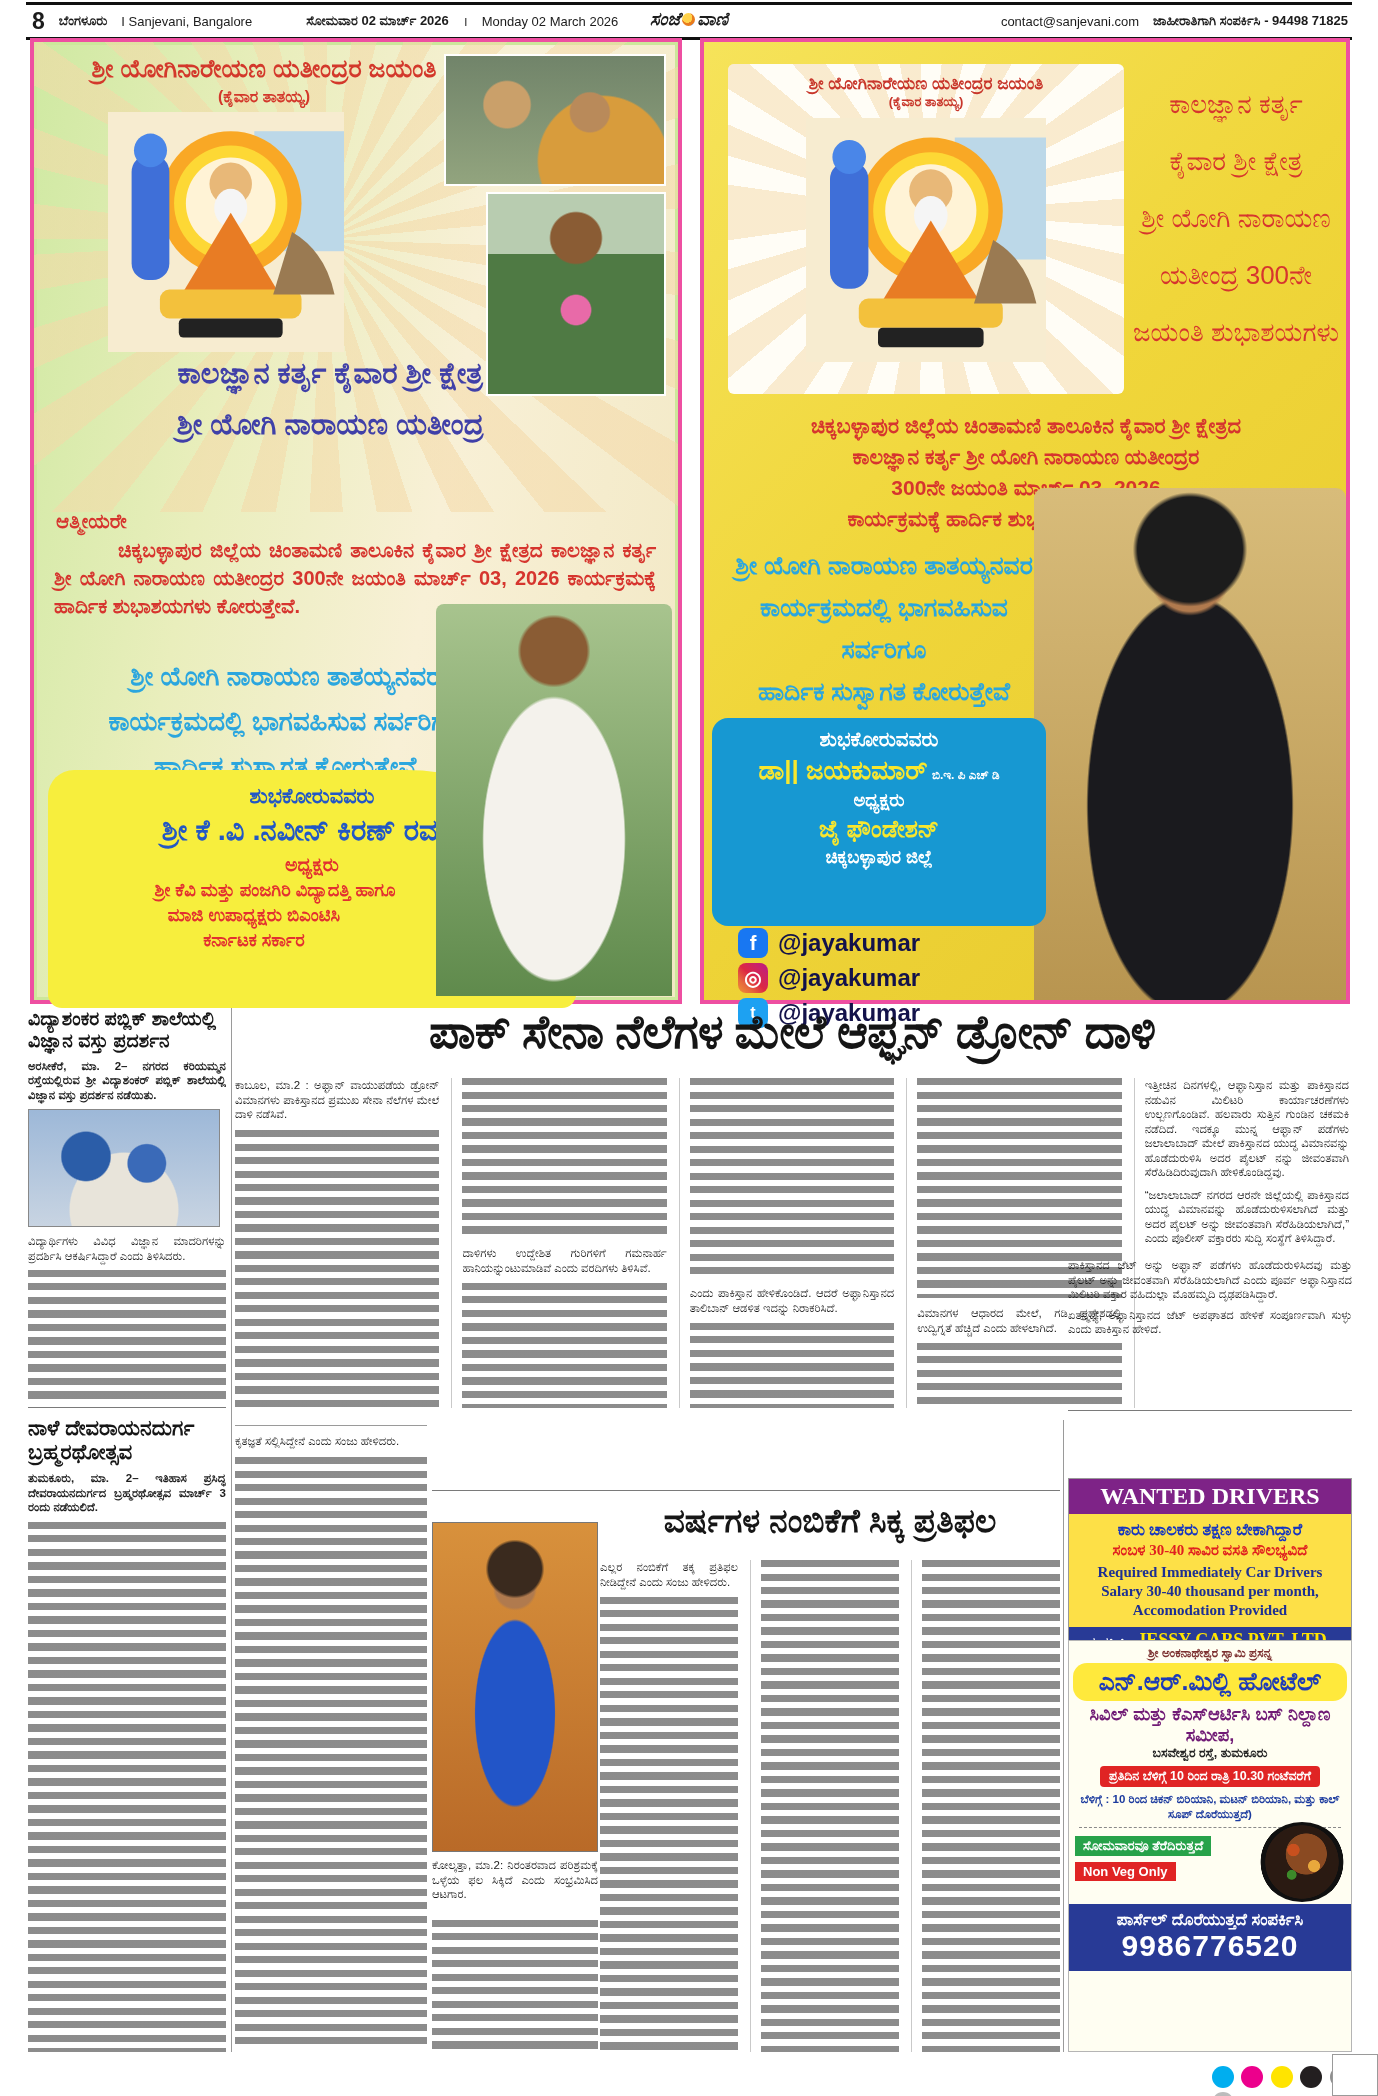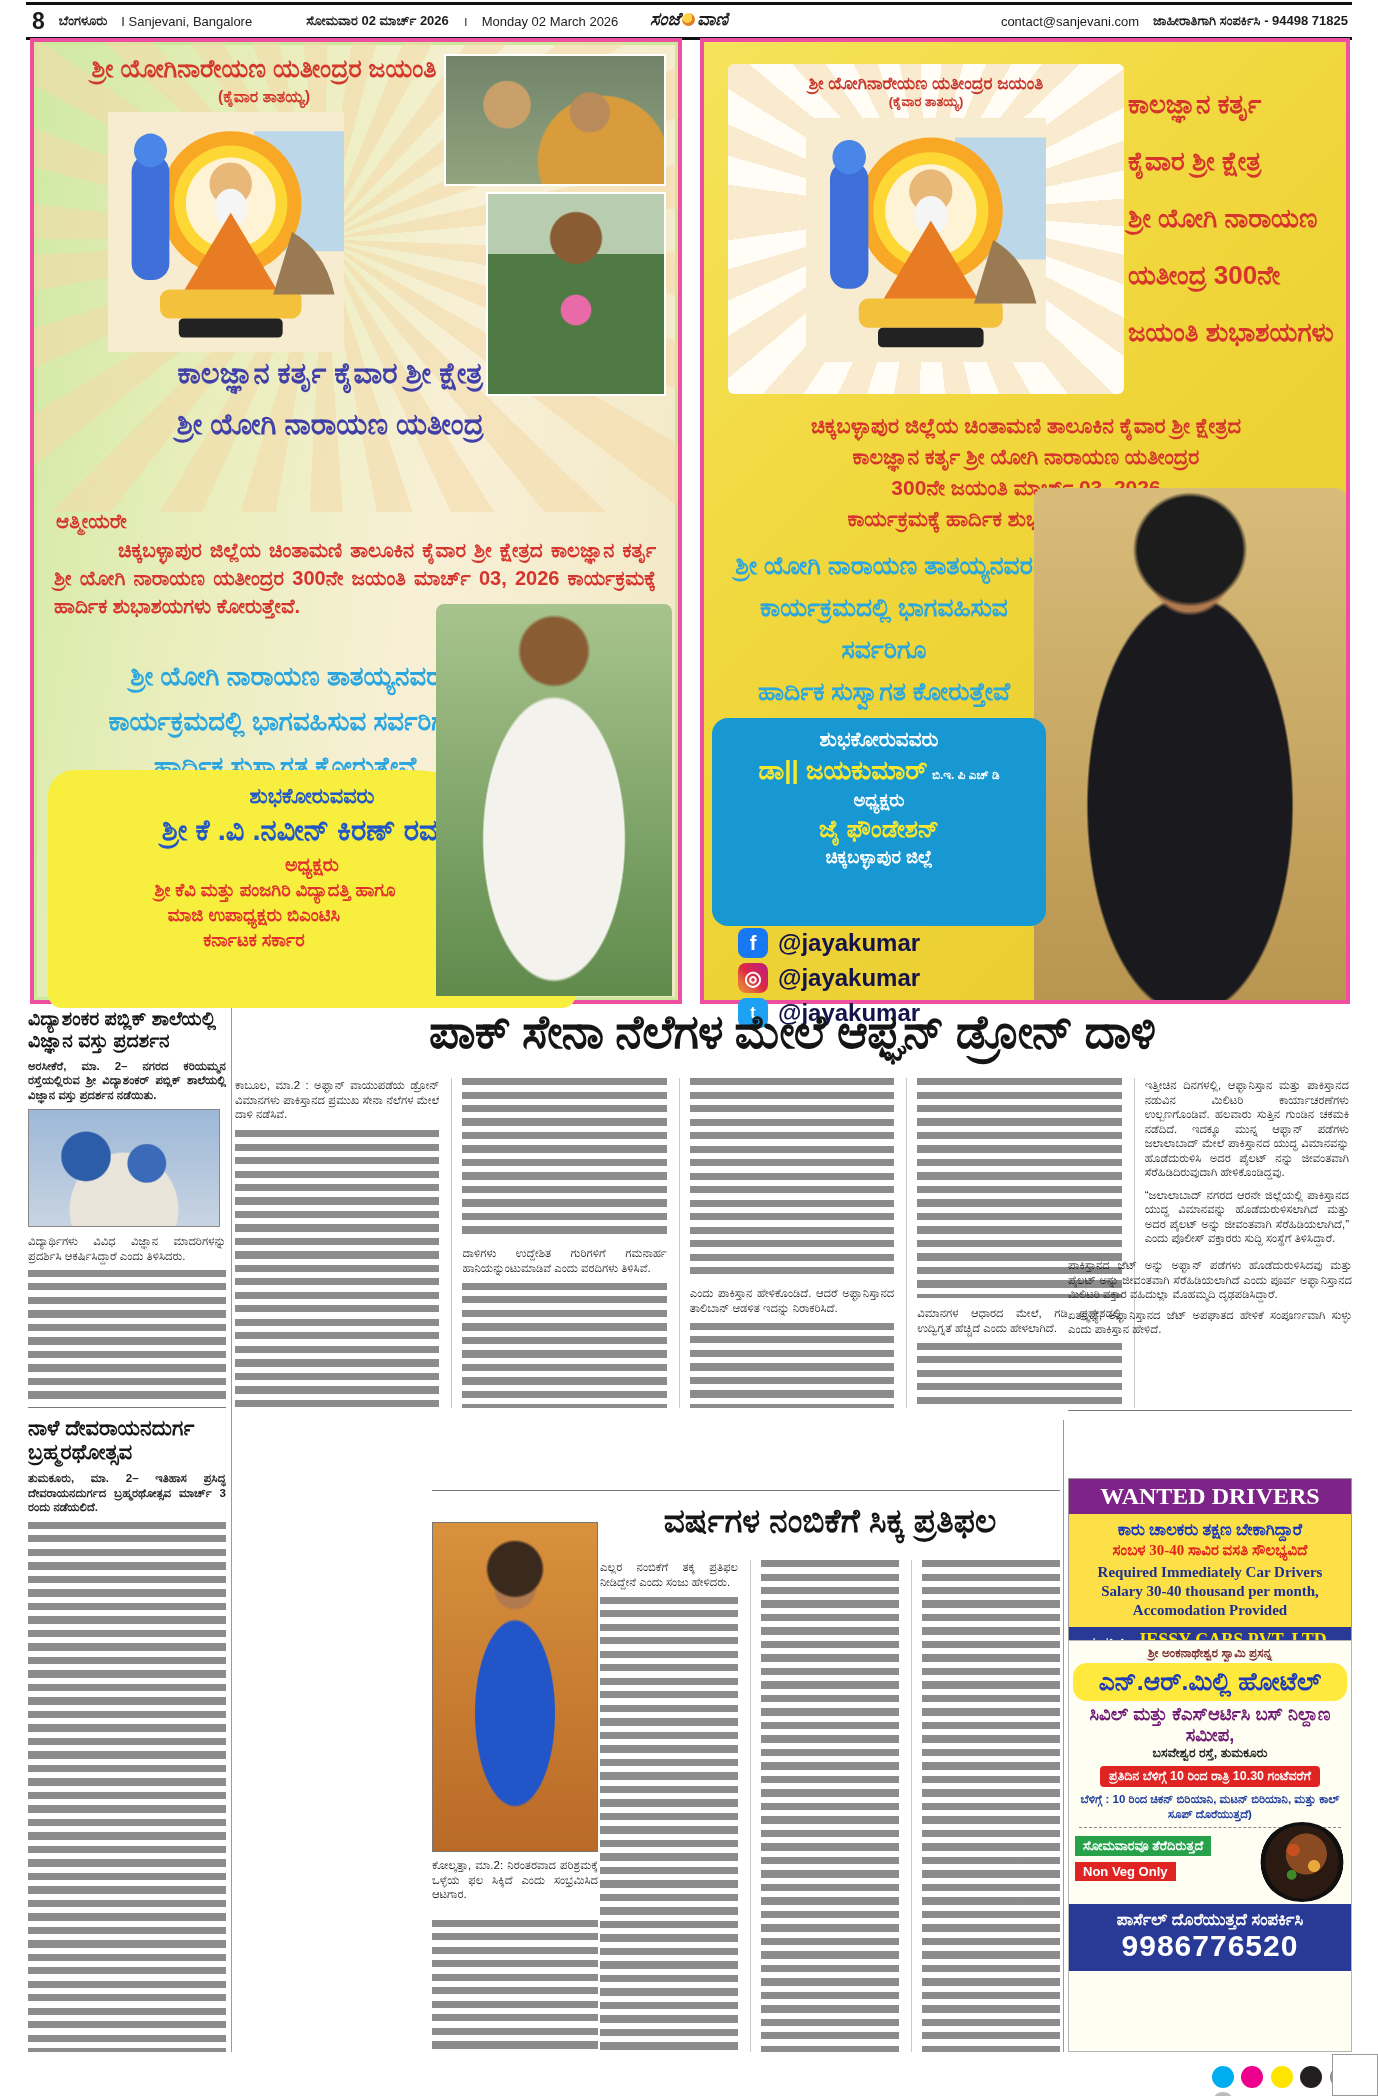--- a/index.html
+++ b/index.html
@@ -175,21 +175,21 @@
           <circle cx="52" cy="30" r="9" fill="#e8b878"></circle>
           <ellipse cx="52" cy="40" rx="7" ry="8" fill="#f5f5f5"></ellipse>
           <path d="M30 78 L52 42 L74 78 Z" fill="#e87c24"></path>
           <rect x="22" y="74" width="60" height="12" rx="4" fill="#f3c13c"></rect>
           <rect x="30" y="86" width="44" height="8" rx="2" fill="#222222"></rect>
           <path d="M78 50 Q92 58 96 76 L70 76 Z" fill="#9a7a52"></path>
         </svg>
       </div>
     </div>
 
-    <div class="abs kn-red" style="left:424px;top:34px;width:216px;text-align:left;font-weight:700;font-size:26px;line-height:57px;">
+    <div class="abs kn-red" style="left:424px;top:34px;width:216px;text-align:center;font-weight:400;font-size:26px;line-height:57px;">
       <div>ಕಾಲಜ್ಞಾನ ಕರ್ತೃ</div>
       <div>ಕೈವಾರ ಶ್ರೀ ಕ್ಷೇತ್ರ</div>
       <div>ಶ್ರೀ ಯೋಗಿ ನಾರಾಯಣ</div>
       <div>ಯತೀಂದ್ರ 300ನೇ</div>
       <div>ಜಯಂತಿ ಶುಭಾಶಯಗಳು</div>
     </div>
 
     <div class="abs kn-red" style="left:16px;top:368px;width:612px;text-align:center;font-weight:800;font-size:21px;line-height:31px;">
       <div>ಚಿಕ್ಕಬಳ್ಳಾಪುರ ಜಿಲ್ಲೆಯ ಚಿಂತಾಮಣಿ ತಾಲೂಕಿನ ಕೈವಾರ ಶ್ರೀ ಕ್ಷೇತ್ರದ</div>
       <div>ಕಾಲಜ್ಞಾನ ಕರ್ತೃ ಶ್ರೀ ಯೋಗಿ ನಾರಾಯಣ ಯತೀಂದ್ರರ</div>
@@ -292,20 +292,25 @@
       <div class="bodytxt">“ಜಲಾಲಾಬಾದ್ ನಗರದ ಆರನೇ ಜಿಲ್ಲೆಯಲ್ಲಿ ಪಾಕಿಸ್ತಾನದ ಯುದ್ಧ ವಿಮಾನವನ್ನು ಹೊಡೆದುರುಳಿಸಲಾಗಿದೆ ಮತ್ತು ಅದರ ಪೈಲಟ್ ಅನ್ನು ಜೀವಂತವಾಗಿ ಸೆರೆಹಿಡಿಯಲಾಗಿದೆ,” ಎಂದು ಪೊಲೀಸ್ ವಕ್ತಾರರು ಸುದ್ದಿ ಸಂಸ್ಥೆಗೆ ತಿಳಿಸಿದ್ದಾರೆ.</div>
     </div>
   </div>
 
   <div class="abs" style="left:1068px;top:1258px;width:284px;height:146px;display:flex;flex-direction:column;gap:6px;overflow:hidden;">
     <div class="bodytxt">ಪಾಕಿಸ್ತಾನದ ಜೆಟ್ ಅನ್ನು ಅಫ್ಘಾನ್ ಪಡೆಗಳು ಹೊಡೆದುರುಳಿಸಿದವು ಮತ್ತು ಪೈಲಟ್ ಅನ್ನು ಜೀವಂತವಾಗಿ ಸೆರೆಹಿಡಿಯಲಾಗಿದೆ ಎಂದು ಪೂರ್ವ ಅಫ್ಘಾನಿಸ್ತಾನದ ಮಿಲಿಟರಿ ವಕ್ತಾರ ವಹಿದುಲ್ಲಾ ಮೊಹಮ್ಮದಿ ದೃಢಪಡಿಸಿದ್ದಾರೆ.</div>
     <div class="bodytxt">ಏತನ್ಮಧ್ಯೆ, ಅಫ್ಘಾನಿಸ್ತಾನದ ಜೆಟ್ ಅಪಘಾತದ ಹೇಳಿಕೆ ಸಂಪೂರ್ಣವಾಗಿ ಸುಳ್ಳು ಎಂದು ಪಾಕಿಸ್ತಾನ ಹೇಳಿದೆ.</div>
   </div>
   <div class="hrule" style="left:1068px;top:1410px;width:284px;"></div>
 
+  <div class="abs" style="left:235px;top:1425px;width:192px;height:625px;border-top:1px solid #9a9a9a;padding-top:8px;box-sizing:border-box;
+       display:flex;flex-direction:column;gap:8px;">
+    <div class="bodytxt">ಕೃತಜ್ಞತೆ ಸಲ್ಲಿಸಿದ್ದೇನೆ ಎಂದು ಸಂಜು ಹೇಳಿದರು.</div>
+    <div class="greek" style="flex:1;"></div>
+  </div>
 
   <div class="hrule" style="left:432px;top:1490px;width:628px;"></div>
   <div class="abs subhead" style="left:600px;top:1502px;width:460px;font-size:33px;text-align:center;">ವರ್ಷಗಳ ನಂಬಿಕೆಗೆ ಸಿಕ್ಕ ಪ್ರತಿಫಲ</div>
 
   <div class="photo" style="left:432px;top:1522px;width:166px;height:330px;border:1px solid #777;
        background:radial-gradient(circle at 50% 14%,#3a2a1e 0 9%,rgba(0,0,0,0) 10%),
                   radial-gradient(circle at 50% 20%,#b07a4e 0 7%,rgba(0,0,0,0) 8%),
                   radial-gradient(ellipse at 50% 58%,#2255c8 0 34%,rgba(0,0,0,0) 35%),
                   linear-gradient(#d8913c,#b96a28);"></div>
   <div class="abs bodytxt" style="left:432px;top:1858px;width:166px;">ಕೋಲ್ಕತ್ತಾ, ಮಾ.2: ನಿರಂತರವಾದ ಪರಿಶ್ರಮಕ್ಕೆ ಒಳ್ಳೆಯ ಫಲ ಸಿಕ್ಕಿದೆ ಎಂದು ಸಂಭ್ರಮಿಸಿದ ಆಟಗಾರ.</div>

